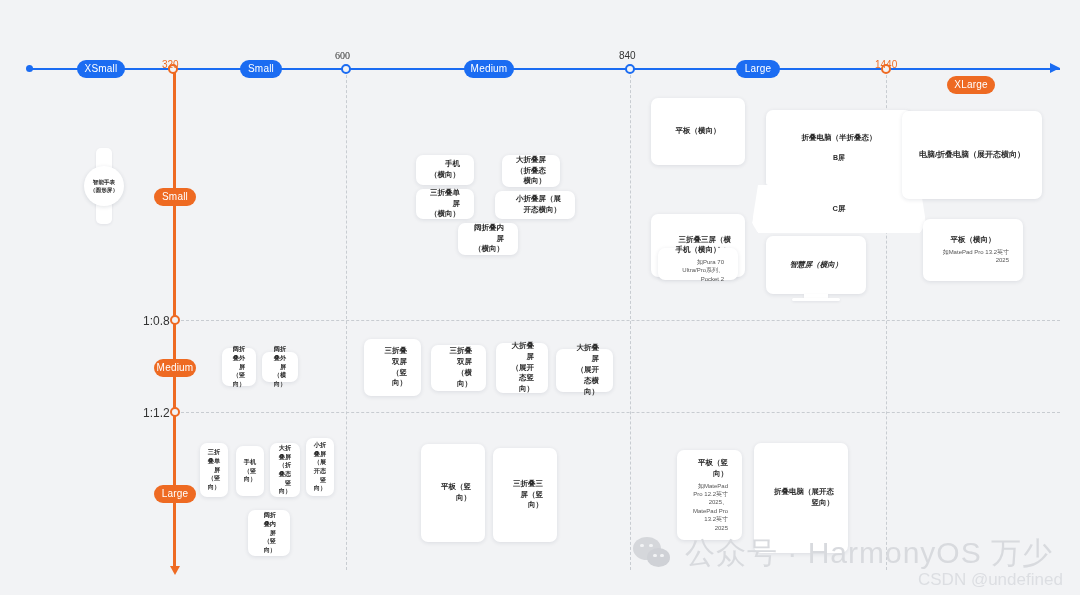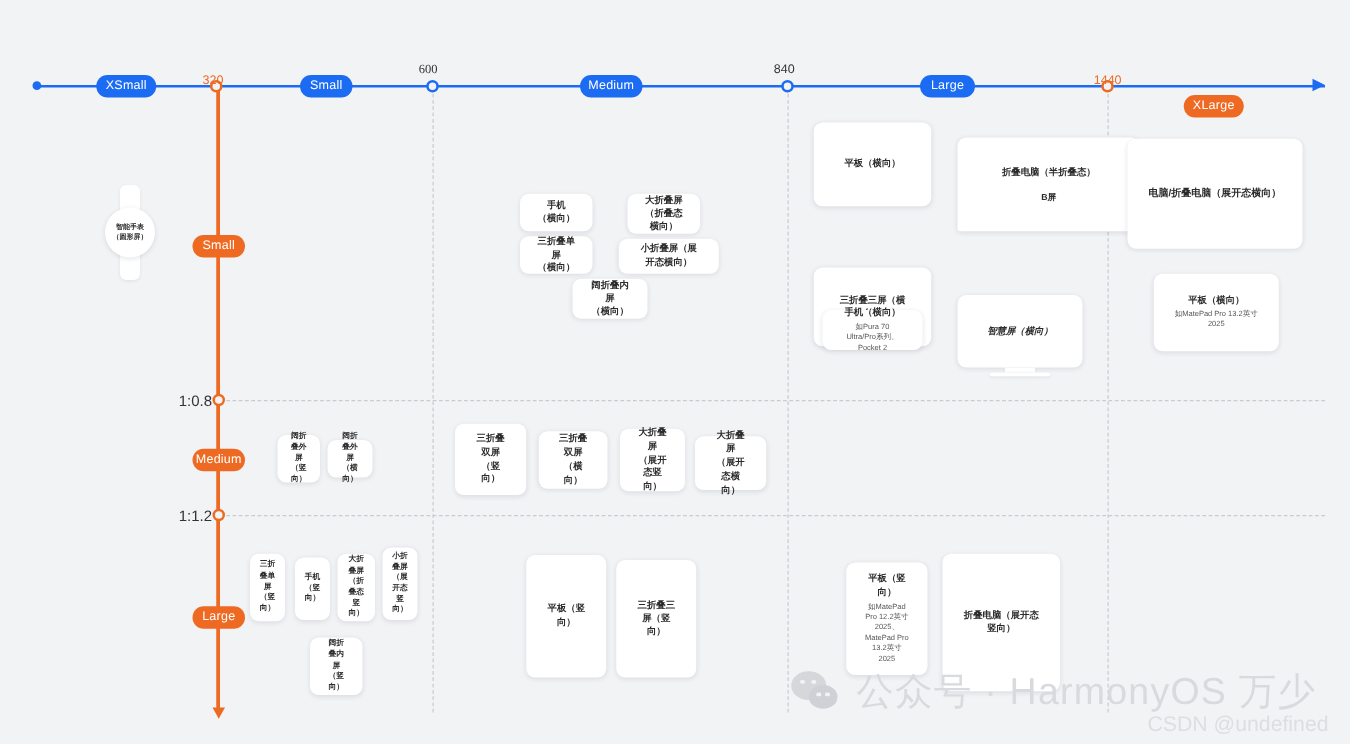--- a/index.html
+++ b/index.html
@@ -37,21 +37,21 @@
 
   
   .vline{position:absolute;width:0;border-left:1px dashed #c8ccd1;}
   .vline.solid-orange{border-left:2px solid #ee6a22;}
   .hline{position:absolute;height:0;border-top:1px dashed #c8ccd1;}
 
   
   .card{position:absolute;background:#fff;border-radius:7px;
     box-shadow:0 1px 4px rgba(20,30,60,.10);
     display:flex;flex-direction:column;align-items:center;justify-content:center;
-    text-align:center;color:#2b2b2b;box-sizing:border-box;padding:14px;}
+    text-align:right;color:#2b2b2b;box-sizing:border-box;padding:14px;}
   .card .t{font-size:7.5px;line-height:1.45;font-weight:bold;}
   .card .s{font-size:6px;line-height:1.4;color:#555;margin-top:2px;}
   .card.tiny .t{font-size:6.2px;line-height:1.4;}
   .card.big .t{font-size:8px;}
 
   
   .watch{position:absolute;}
   .watch .band{position:absolute;left:50%;transform:translateX(-50%);width:16px;background:#fff;
     box-shadow:0 1px 3px rgba(20,30,60,.08);}
   .watch .face{position:absolute;left:0;top:0;width:100%;height:100%;border-radius:50%;
@@ -163,20 +163,23 @@
         <div class="t">三折叠三屏（横向）</div>
       </div>
       <div class="card" style="left: 658px; top: 248px; width: 80px; height: 32px;">
         <div class="t">手机（横向）</div>
         <div class="s">如Pura 70 Ultra/Pro系列、Pocket 2</div>
       </div>
       <div class="laptop" style="left: 752px; top: 110px; width: 174px; height: 123px;">
         <div class="screen">
           <div class="lt">折叠电脑（半折叠态）</div>
           <div class="lsub">B屏</div>
+        </div>
+        <div class="base">
+          <div class="lt">C屏</div>
         </div>
       </div>
       <div class="card" style="left: 766px; top: 236px; width: 100px; height: 58px; font-style: italic;">
         <div class="t">智慧屏（横向）</div>
       </div>
       <div class="tvstand" style="left: 804px; top: 294px; width: 24px; height: 4px;"></div>
       <div class="tvstand" style="left: 792px; top: 298px; width: 48px; height: 3px; border-radius: 2px;"></div>
       <div class="card big" style="left: 902px; top: 111px; width: 140px; height: 88px;">
         <div class="t">电脑/折叠电脑（展开态横向）</div>
       </div>

